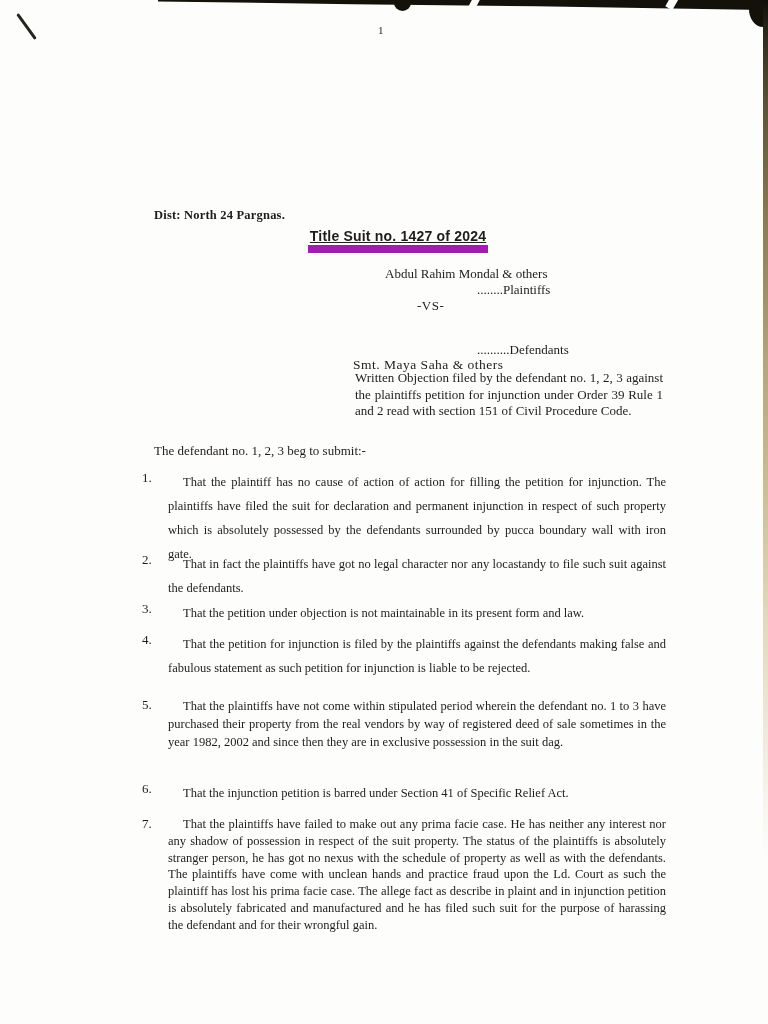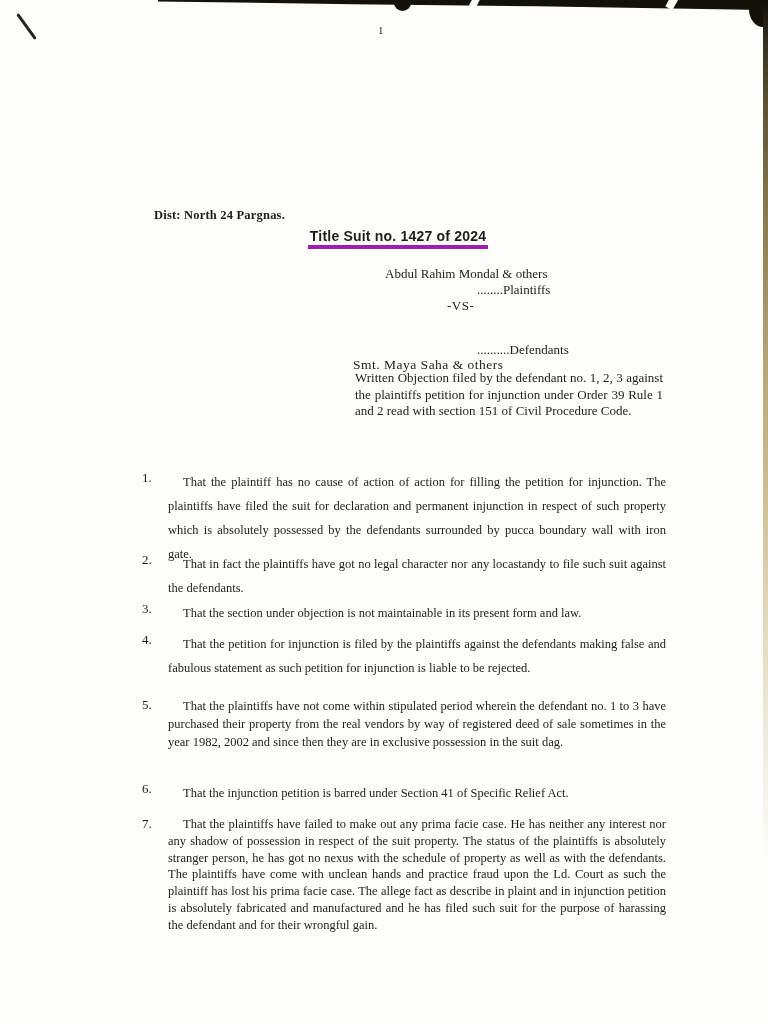--- a/index.html
+++ b/index.html
@@ -50,27 +50,27 @@
   }
   .court {
     position:absolute; left:153px; top:193px;
     font-size:12.5px; font-weight:bold; letter-spacing:.3px; white-space:nowrap;
   }
   .court sup { font-size:8px; }
   .title-wrap { position:absolute; left:14px; top:227px; width:768px; text-align:center; }
   .title {
     display:inline-block; font-family:"Liberation Sans", sans-serif;
     font-weight:bold; font-size:14px; letter-spacing:.2px;
-    border-bottom:4px solid #a21caf; padding:0 2px 1px;
+    border-bottom:8px solid #a21caf; padding:0 2px 1px;text-decoration:underline;
   }
 
   
   .p-name  { position:absolute; left:385px; top:266px; font-size:13px; }
   .p-label { position:absolute; left:477px; top:282px; font-size:13px; }
-  .vs      { position:absolute; left:417px; top:298px; font-size:13px; letter-spacing:.5px;margin-left:30px; }
+  .vs      { position:absolute; left:417px; top:298px; font-size:13px; letter-spacing:.5px; }
   .d-name  { position:absolute; left:353px; top:325px; font-size:13.5px; letter-spacing:.5px;margin-top:32px; }
   .d-label { position:absolute; left:477px; top:342px; font-size:13px; }
 
   
   .objection {
     position:absolute; left:355px; top:370px; width:308px;
     font-size:13px; line-height:16.5px; text-align:justify;
   }
 
   .intro { position:absolute; left:154px; top:443px; font-size:13px; }
@@ -114,32 +114,33 @@
   </div>
 
   <div class="p-name">Abdul Rahim Mondal &amp; others</div>
   <div class="p-label">........Plaintiffs</div>
   <div class="vs">-VS-</div>
   <div class="d-name">Smt. Maya Saha &amp; others</div>
   <div class="d-label">..........Defendants</div>
 
   <div class="objection">Written Objection filed by the defendant no. 1, 2, 3 against the plaintiffs petition for injunction under Order 39 Rule 1 and 2 read with section 151 of Civil Procedure Code.</div>
 
+  <div class="intro">The defendant no. 1, 2, 3 beg to submit:-</div>
 
   <div class="item item-1">
     <div class="num">1.</div>
     <div class="txt">That the plaintiff has no cause of action of action for filling the petition for injunction. The plaintiffs have filed the suit for declaration and permanent injunction in respect of such property which is absolutely possessed by the defendants surrounded by pucca boundary wall with iron gate.</div>
   </div>
   <div class="item item-2">
     <div class="num">2.</div>
     <div class="txt">That in fact the plaintiffs have got no legal character nor any locastandy to file such suit against the defendants.</div>
   </div>
   <div class="item item-3">
     <div class="num">3.</div>
-    <div class="txt">That the section under objection is not maintainable in its present form and law.</div>
+    <div class="txt">That the petition under objection is not maintainable in its present form and law.</div>
   </div>
   <div class="item item-4">
     <div class="num">4.</div>
     <div class="txt">That the petition for injunction is filed by the plaintiffs against the defendants making false and fabulous statement as such petition for injunction is liable to be rejected.</div>
   </div>
   <div class="item item-5">
     <div class="num">5.</div>
     <div class="txt">That the plaintiffs have not come within stipulated period wherein the defendant no. 1 to 3 have purchased their property from the real vendors by way of registered deed of sale sometimes in the year 1982, 2002 and since then they are in exclusive possession in the suit dag.</div>
   </div>
   <div class="item item-6">

